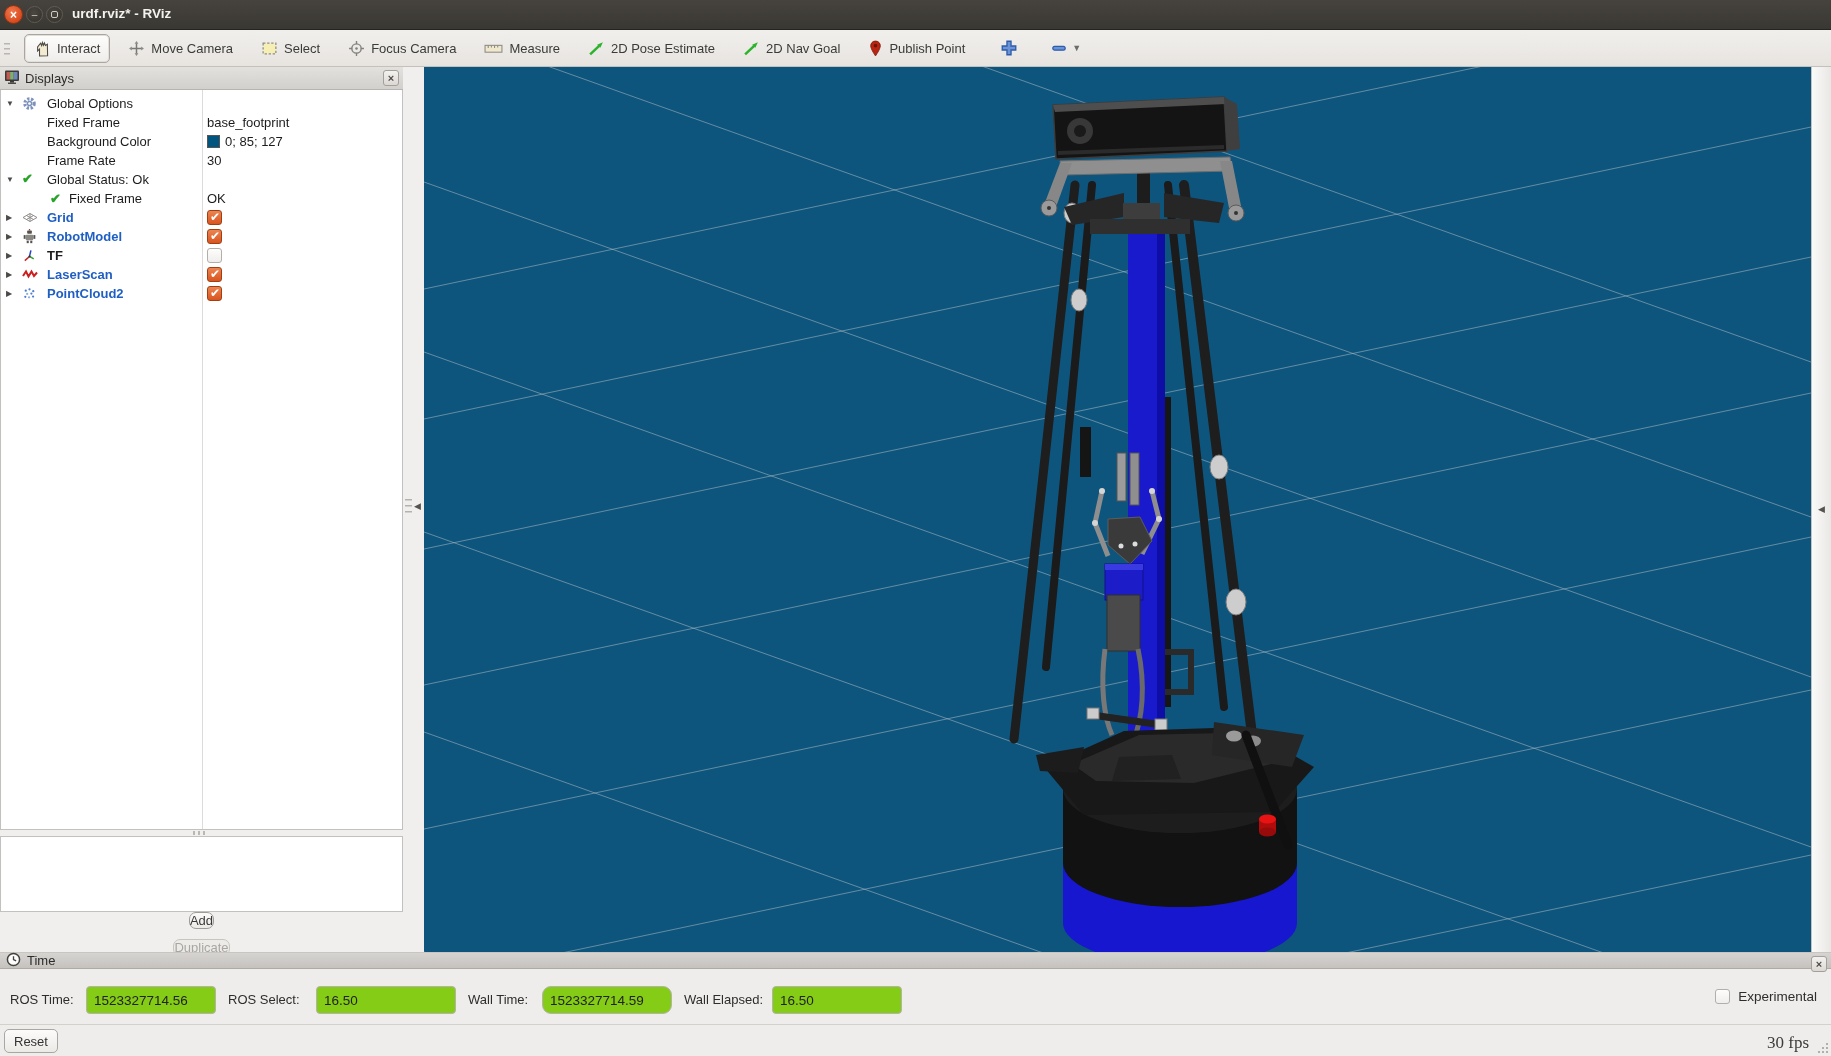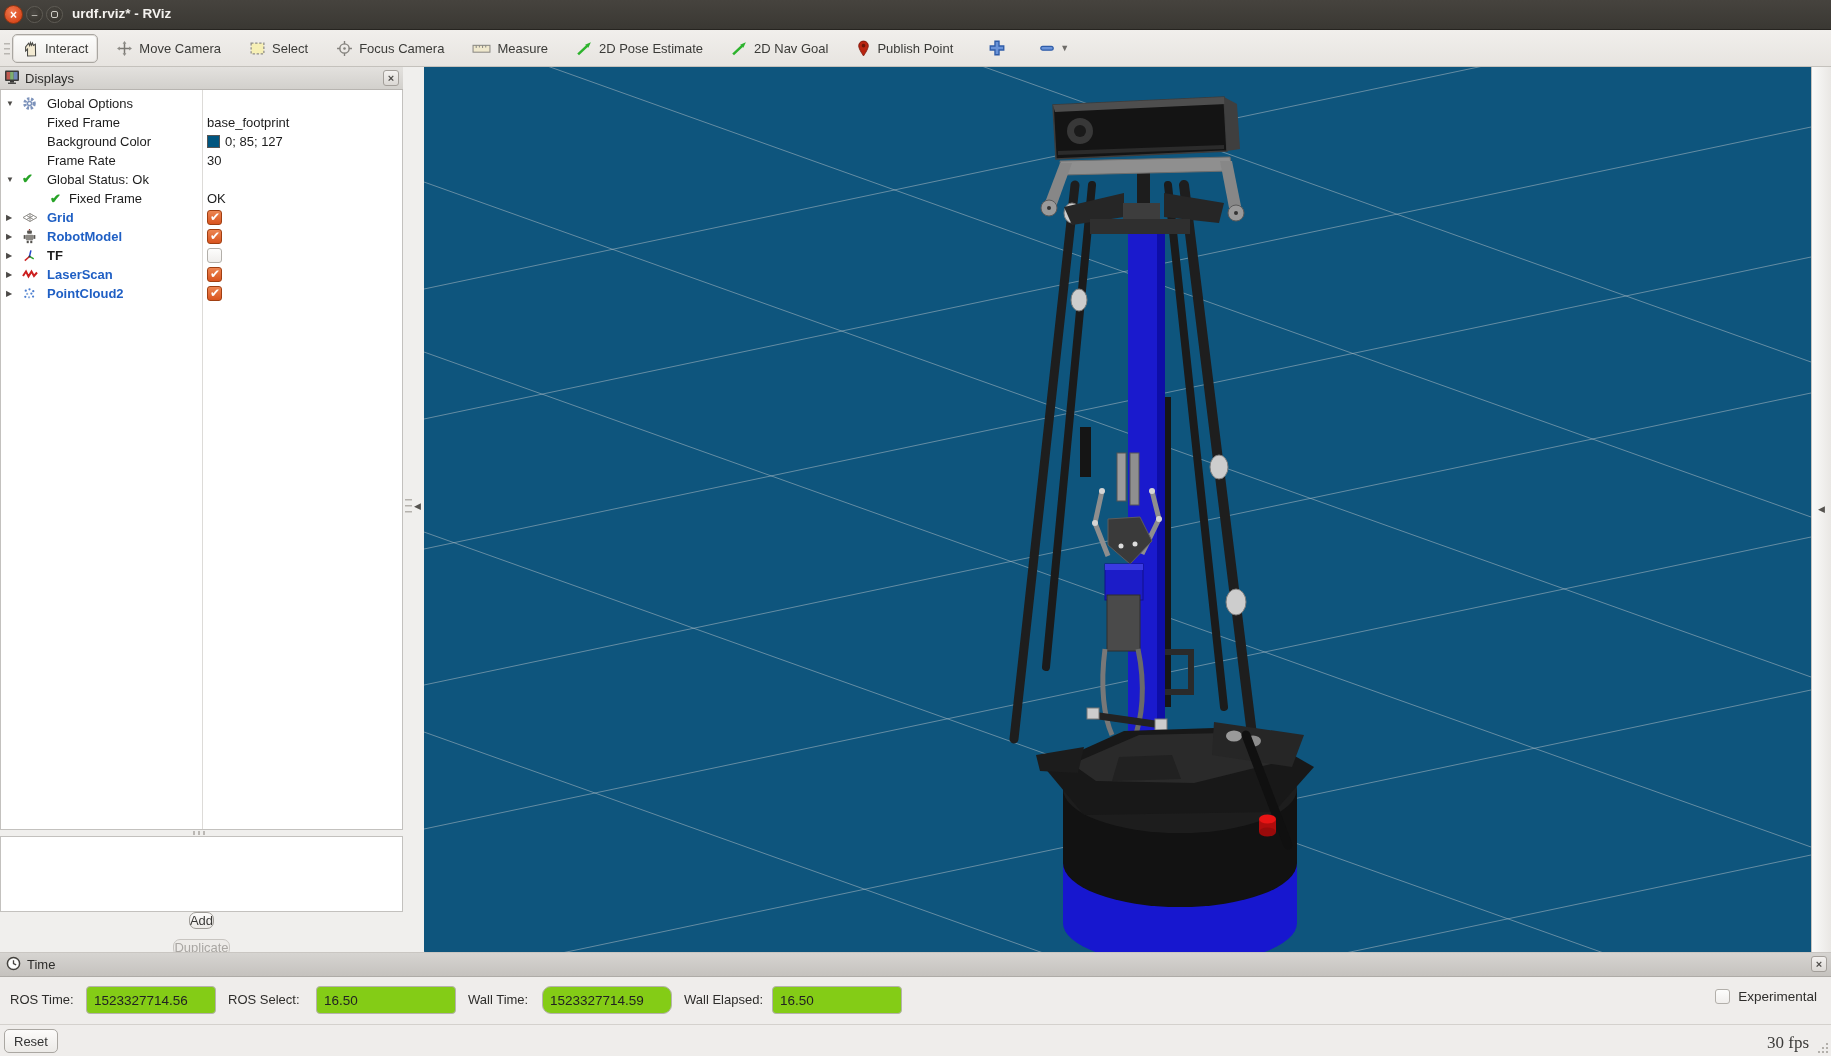--- a/index.html
+++ b/index.html
@@ -21,21 +21,21 @@
   
   .toolbar { position:absolute; left:0; top:30px; width:1831px; height:37px;
     background:linear-gradient(#f1efec,#e7e4e0); border-bottom:1px solid #c4c1bc;
     display:flex; align-items:center; }
   .tb-grip { width:10px; height:14px; margin-left:2px;
     background:linear-gradient(#b9b6b1,#b9b6b1) 2px 2px/6px 1.5px no-repeat,
                linear-gradient(#b9b6b1,#b9b6b1) 2px 7px/6px 1.5px no-repeat,
                linear-gradient(#b9b6b1,#b9b6b1) 2px 12px/6px 1.5px no-repeat; }
   .tool { display:flex; align-items:center; gap:6px; padding:5px 9px; margin-right:8px;
     border:1px solid transparent; border-radius:5px; color:#3b3b38; font-size:13px; white-space:nowrap; }
-  .tool.active { background:linear-gradient(#fdfdfc,#efedea); border:1px solid #a9a6a1; box-shadow:0 0 0 1px #e2dfdb inset; }
+  .tool.active { background:linear-gradient(#fdfdfc,#efedea); border:1px solid #a9a6a1; box-shadow:0 0 0 1px #e2dfdb inset;margin-left:12px; }
   .tool svg { display:block; }
   .tb-plus { margin-left:10px; padding:4px 6px; }
   .tb-minus { margin-left:12px; padding:4px 4px; display:flex; align-items:center; gap:4px; }
   .caret { font-size:9px; color:#6e6c68; }
 
   
   .main { position:absolute; left:0; top:67px; width:1831px; height:885px; background:#f0efed; }
 
   
   .dpanel { position:absolute; left:0; top:0; width:403px; height:885px; }
@@ -86,21 +86,21 @@
   .rstrip { position:absolute; left:1811px; top:0; width:20px; height:885px;
     background:linear-gradient(90deg,#fafaf9,#e9e7e4); border-left:1px solid #c6c3bf; }
   .rstrip .collapse-arrow { left:6px; top:437px; }
 
   
   .viewport { position:absolute; left:424px; top:0; width:1387px; height:885px; background:#0e557d; overflow:hidden; }
   .viewport svg { display:block; }
 
   
   .timepanel { position:absolute; left:0; top:952px; width:1831px; height:72px; background:#efedeb; border-top:1px solid #c9c6c2; }
-  .tp-header { position:absolute; left:0; top:0; width:1831px; height:24px;
+  .tp-header { position:absolute; left:0; top:0; width:1831px; height:16px;
     background:linear-gradient(#d6d4d1,#c5c2be); border-bottom:1px solid #aeaba7;
     display:flex; align-items:center; gap:6px; padding-left:6px; font-size:13px; color:#2d2c2a; }
   .tp-body { position:absolute; left:0; top:24px; width:1831px; height:36px; }
   .tfield-label { position:absolute; top:15px; font-size:13px; color:#2e2d2b; white-space:nowrap; }
   .tin { position:absolute; top:9px; height:28px; border:1px solid #b5b2ad; border-radius:4px; background:#84cc16;
     font-family:"Liberation Sans",sans-serif; font-size:13.5px; color:#222; padding:0 7px; }
   .exp-wrap { position:absolute; right:14px; top:12px; display:flex; align-items:center; gap:8px; font-size:13.5px; color:#2e2d2b; }
 
   
   .statusbar { position:absolute; left:0; top:1024px; width:1831px; height:32px; background:#efedeb; border-top:1px solid #d4d1cd; }

